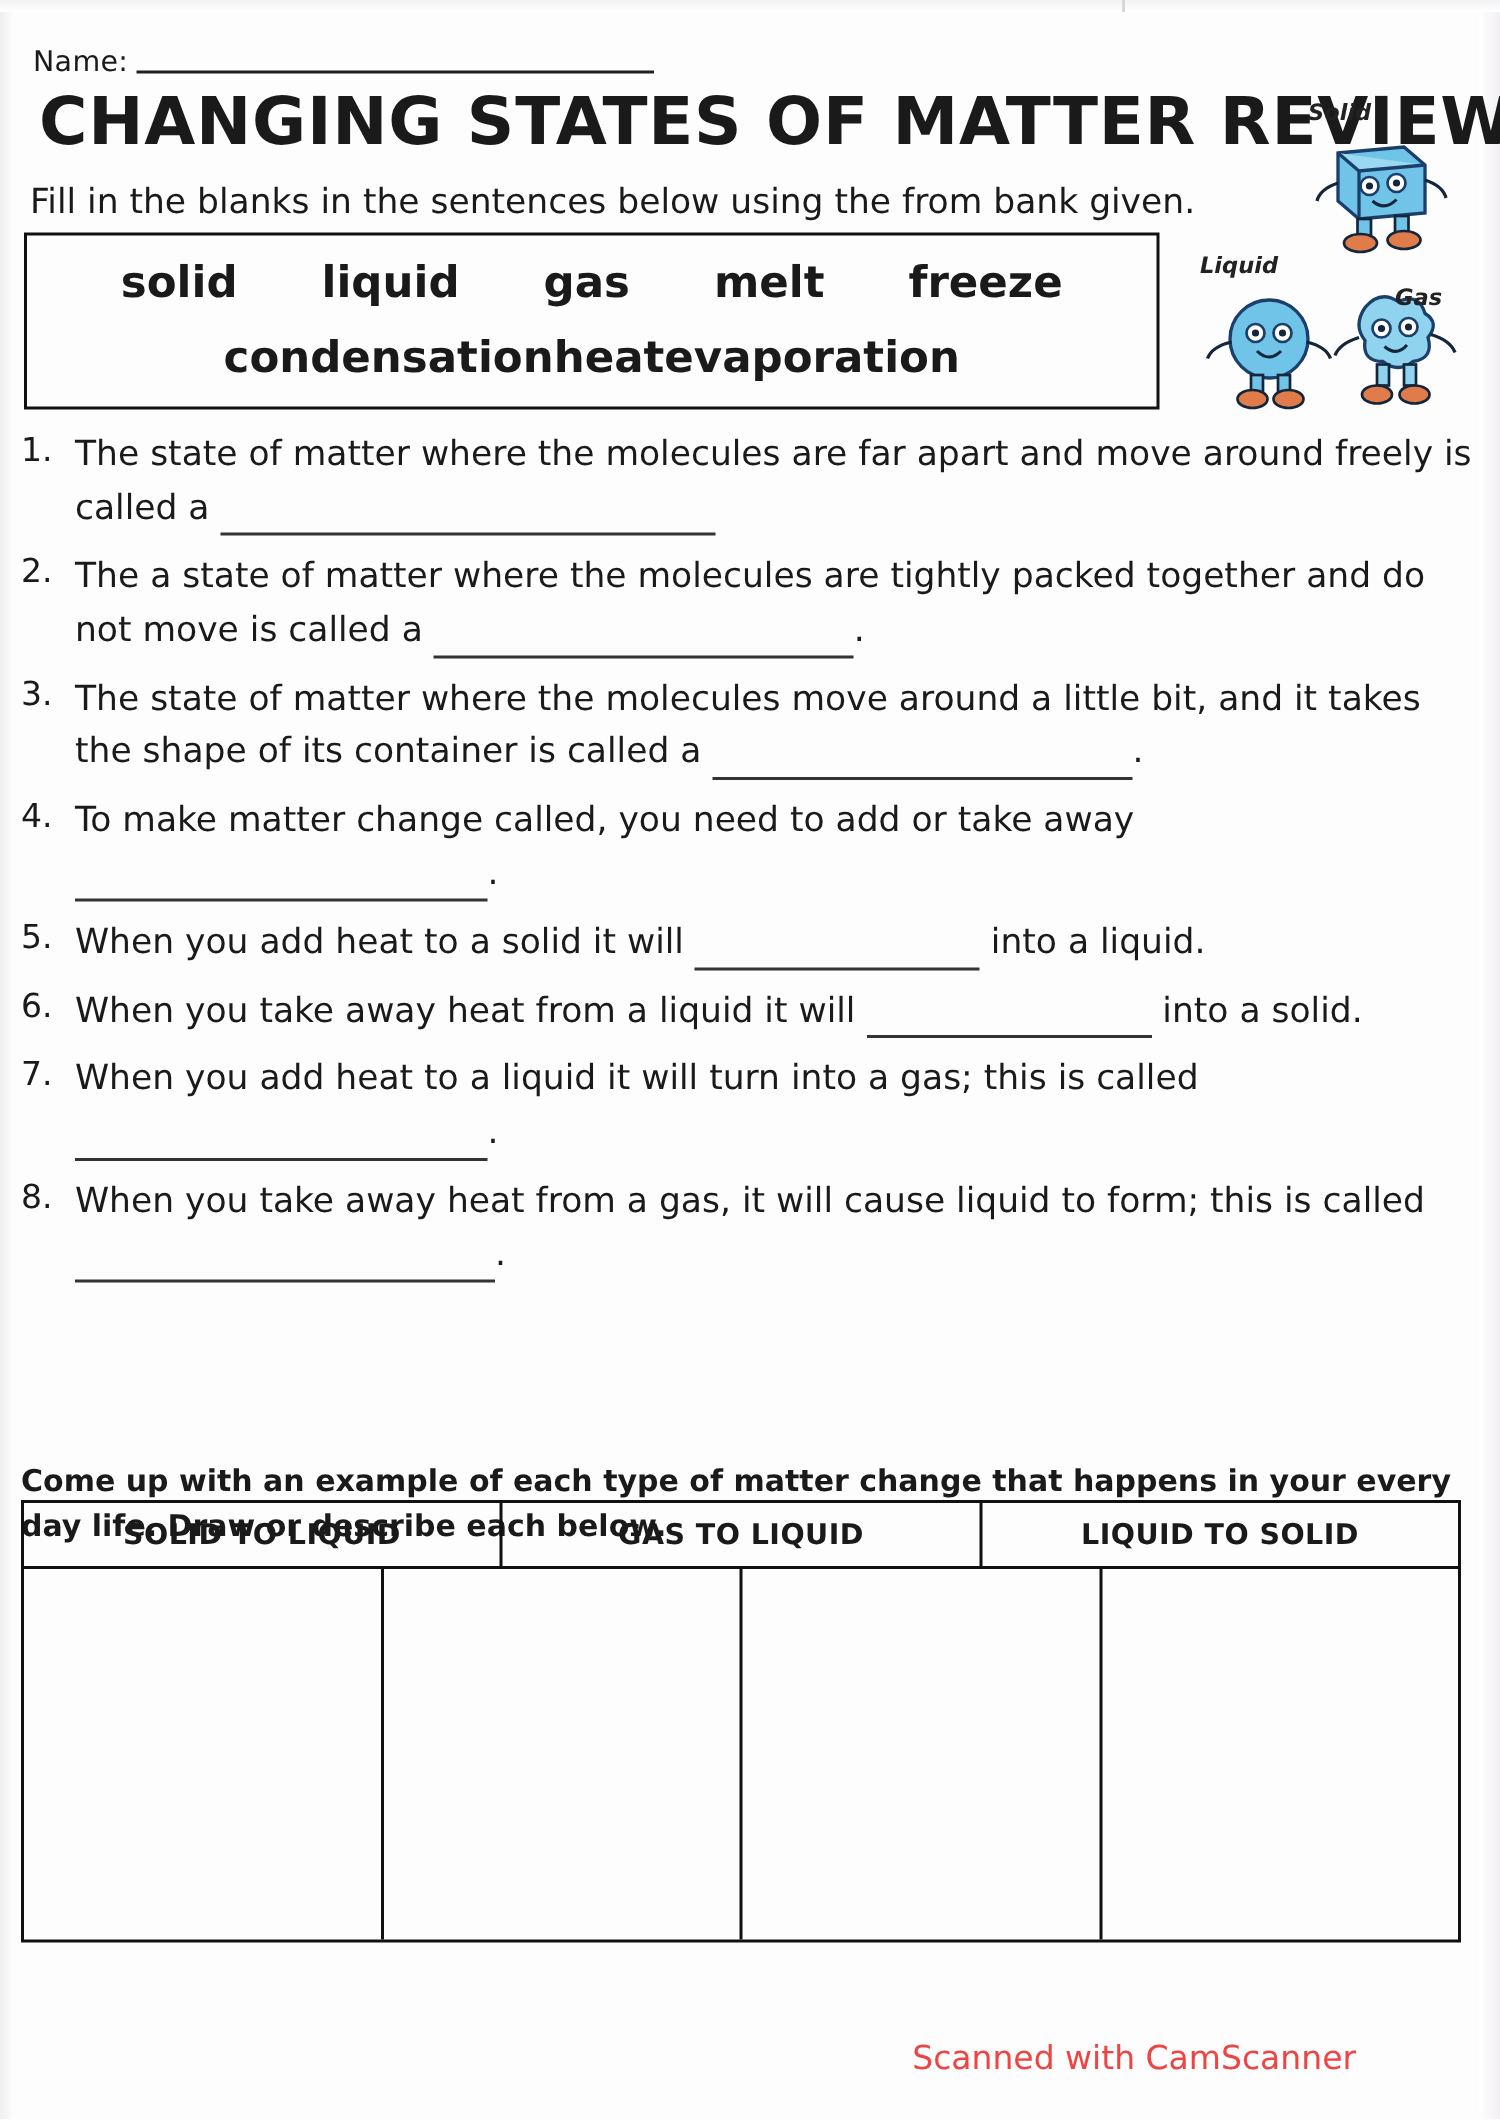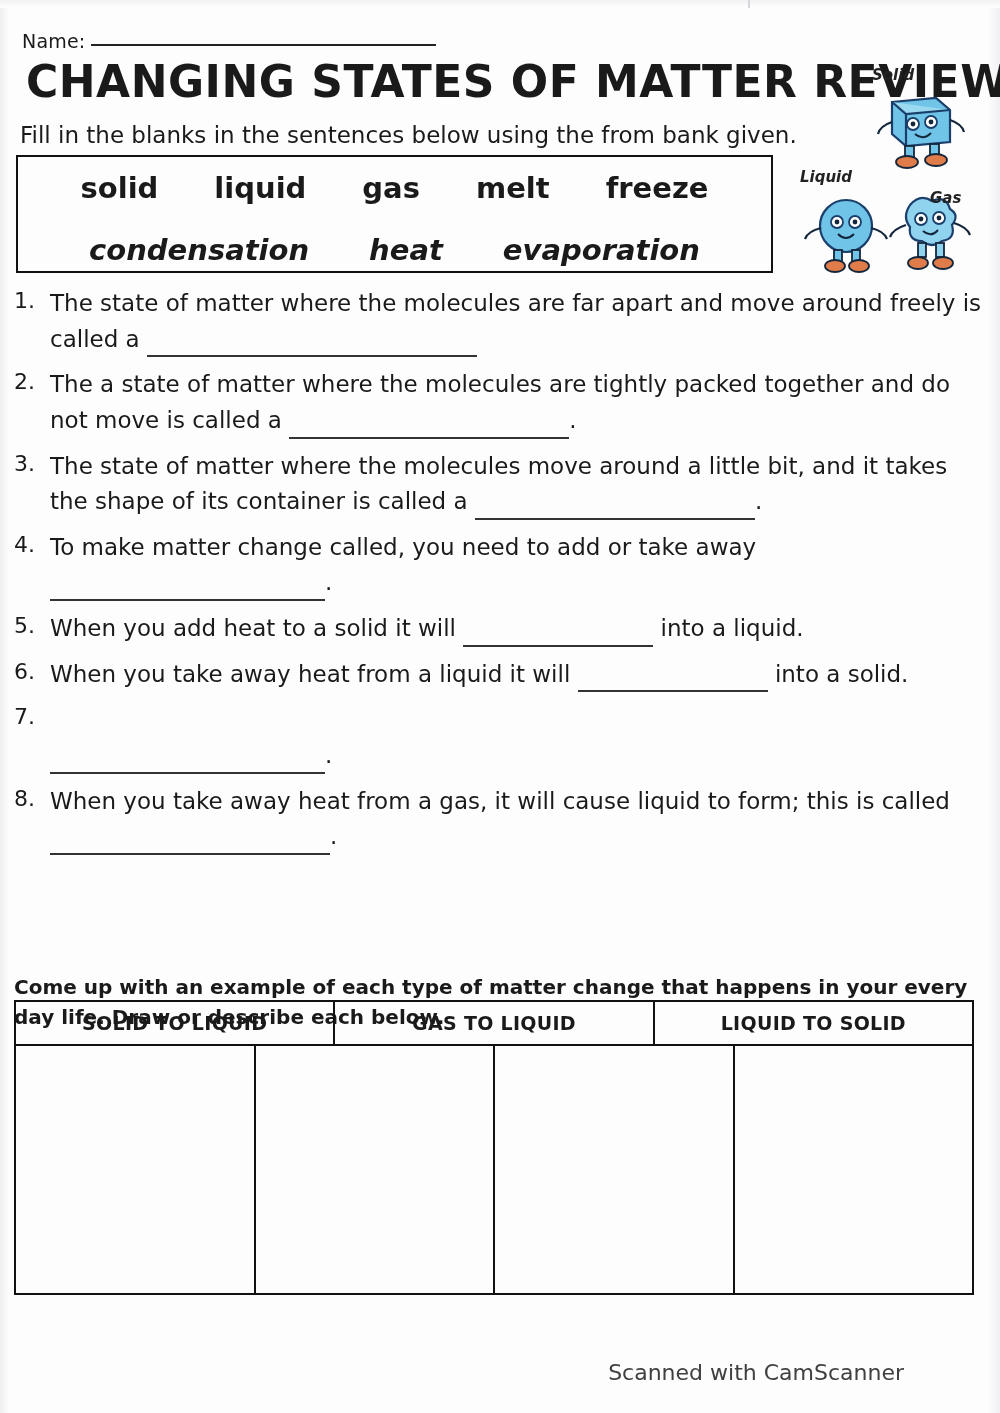--- a/index.html
+++ b/index.html
@@ -38,21 +38,21 @@
     left: 0; right: 0; top: 0;
     height: 8px;
     background: linear-gradient(to bottom, #f2f1f3, #ffffff);
   }
 
   .name-row {
     position: absolute;
     left: 22px;
     top: 30px;
     display: flex;
-    align-items: flex-start;
+    align-items: center;
     gap: 6px;
   }
   .name-label {
     font-size: 19px;
     letter-spacing: .2px;
   }
   .name-line {
     width: 345px;
     border-bottom: 2px solid #222;
     height: 14px;
@@ -87,21 +87,21 @@
     padding-top: 14px;
   }
   .wb-row {
     display: flex;
     justify-content: center;
     align-items: center;
     font-size: 29px;
     font-weight: bold;
   }
   .wb-row.r1 { gap: 56px; }
-  .wb-row.r2 { gap: 60px; margin-top: 28px; font-style: italic; }
+  .wb-row.r2 { margin-top: 16px; }
   .wb-word { white-space: nowrap; }
 
   
   .char {
     position: absolute;
   }
   .char-label {
     font-size: 15px;
     font-weight: bold;
     font-style: italic;
@@ -190,21 +190,21 @@
     flex: 1;
     border-right: 2px solid #111;
   }
   .mt-body div:last-child { border-right: none; }
 
   .footer {
     position: absolute;
     right: 96px;
     bottom: 28px;
     font-size: 22px;
-    color: #404040;
+    color: #ef4444;
   }
   .corner-line {
     position: absolute;
     left: 748px;
     top: 0;
     width: 252px;
     height: 8px;
     border-left: 2px solid #d8d6da;
   }
 </style>
@@ -340,21 +340,21 @@
     <div class="q-item">
       <div class="q-num">6.</div>
       <div class="q-text">
         <span>When you take away heat from a liquid it will </span><span class="blank b-short"></span><span> into a solid.</span>
       </div>
     </div>
 
     <div class="q-item">
       <div class="q-num">7.</div>
       <div class="q-text">
-        <br>
+        <span>When you add heat to a liquid it will turn into a gas; this is called</span><br>
         <span class="blank b-line"></span><span>.</span>
       </div>
     </div>
 
     <div class="q-item">
       <div class="q-num">8.</div>
       <div class="q-text">
         <span>When you take away heat from a gas, it will cause liquid to form; this is called </span><span class="blank b-mid"></span><span>.</span>
       </div>
     </div>

